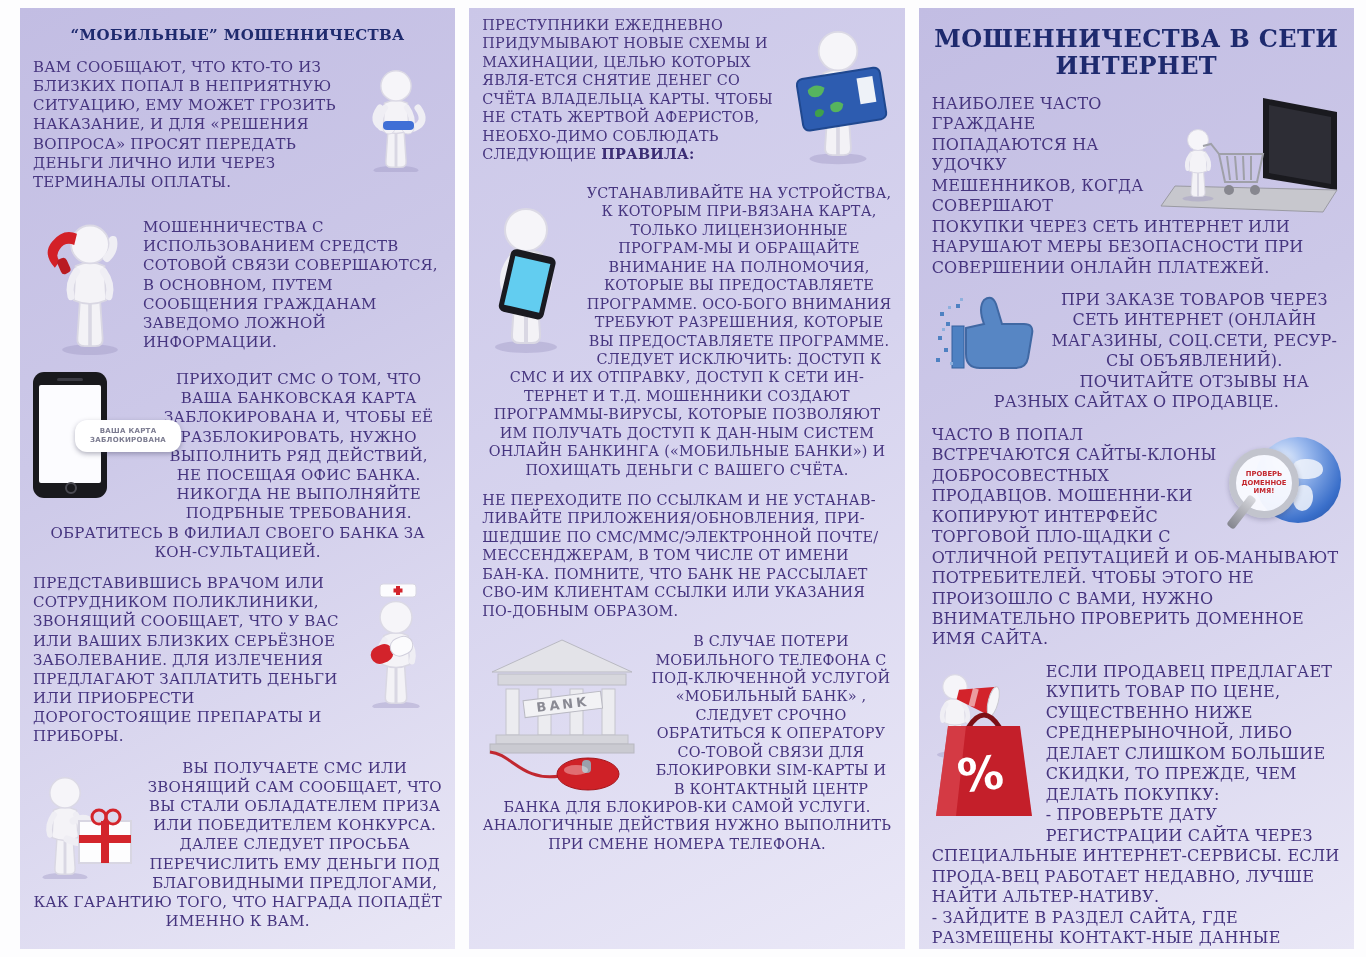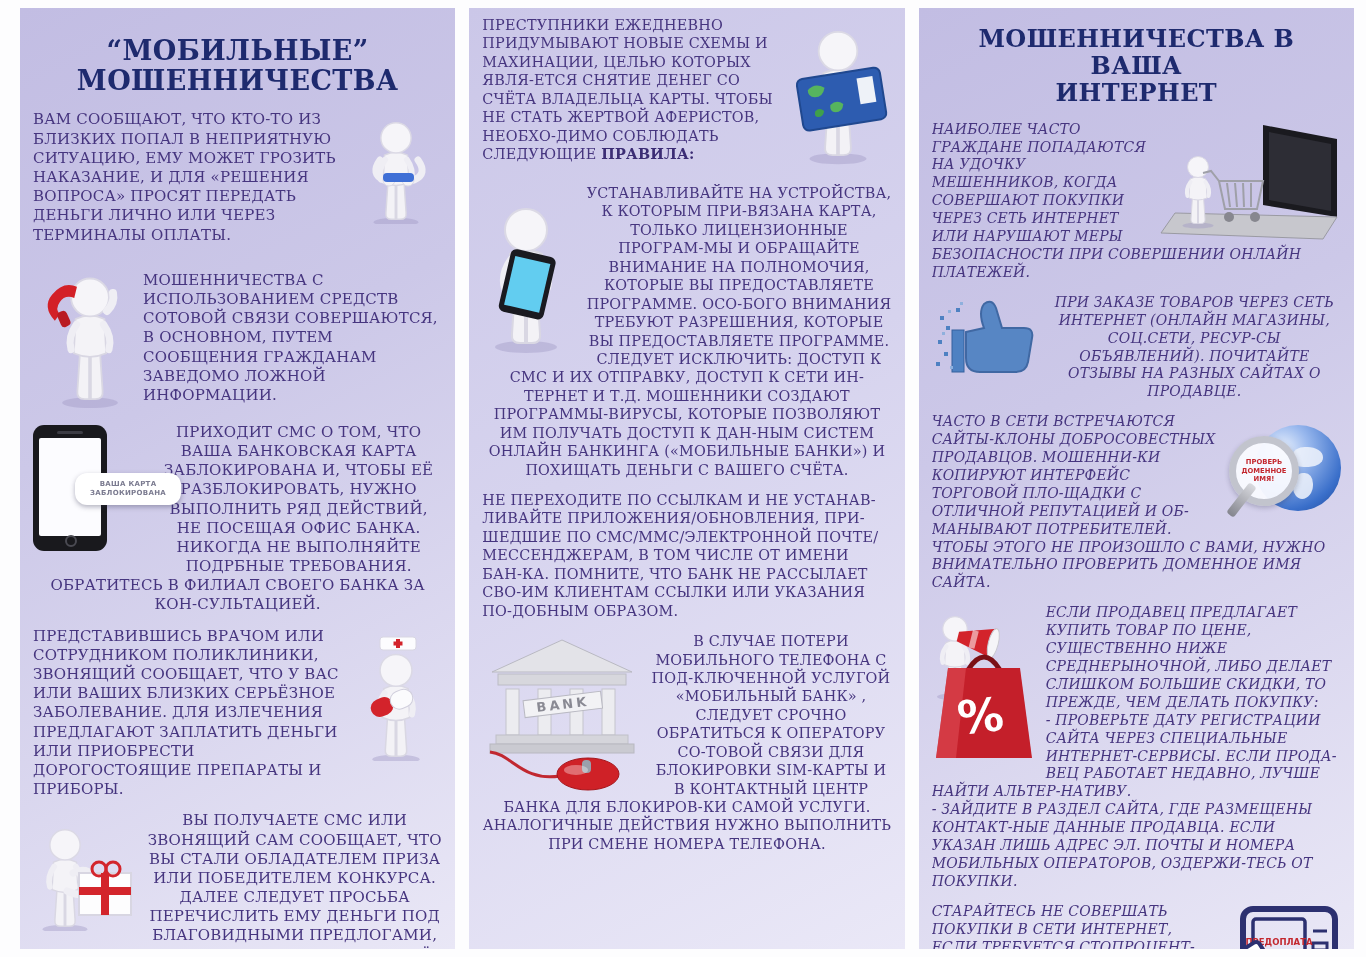--- a/index.html
+++ b/index.html
@@ -4,25 +4,25 @@
 <style>
   html,body{margin:0;padding:0;background:#ffffff;}
   .sheet{width:1366px;height:957px;box-sizing:border-box;background:#fdfdfe;
          display:flex;gap:14px;padding:8px 12px 8px 20px;
          font-family:"DejaVu Serif","Liberation Serif",serif;}
   .panel{flex:1 1 0;height:941px;box-sizing:border-box;padding:8px 13px;overflow:hidden;
          background:linear-gradient(153deg,#c2bde3 0%,#ccc8e8 40%,#e9e7f6 100%);}
   .panel.mid{background:linear-gradient(153deg,#cbc7e8 0%,#d6d3ee 45%,#eae8f7 100%);}
   h1{margin:10px 0 14px;text-align:center;color:#1e2a6e;font-size:24px;line-height:1.12;
      font-weight:bold;letter-spacing:.4px;white-space:pre-line;}
-  .panel.first h1{font-size:27px;margin-top:20px;}
+  .panel.first h1{font-size:15px;margin-top:11px;}
   .block{overflow:hidden;margin:0 0 12px;}
   .block p{margin:0;color:#46357f;font-size:15px;line-height:1.28;letter-spacing:.2px;}
   .panel.mid .block p{font-size:14.4px;}
-  .panel.last .block p{font-size:14px;font-style:italic;}
+  .panel.last .block p{font-size:16px;}
   .center p{text-align:center;}
   .pre{white-space:pre-line;}
   .fig{position:relative;}
   .fl{float:left;margin:2px 10px 2px 0;}
   .fr{float:right;margin:2px 0 2px 10px;}
   b.rules{color:#3b2c74;margin-top:29px;}
   
   .phone-blk{position:absolute;left:0;top:0;width:74px;height:126px;background:#19191d;
              border-radius:11px;}
   .phone-blk .scr{position:absolute;left:6px;right:6px;top:13px;bottom:15px;background:#fcfcff;border-radius:2px;}
@@ -207,21 +207,21 @@
           <rect x="100" y="126" width="9" height="13" rx="4" fill="#9aa0ac"></rect>
           <ellipse cx="94" cy="136" rx="12" ry="5" fill="#ffffff" opacity=".35"></ellipse>
         </svg>
       </div>
       <p>В СЛУЧАЕ ПОТЕРИ МОБИЛЬНОГО ТЕЛЕФОНА С ПОД-КЛЮЧЕННОЙ УСЛУГОЙ «МОБИЛЬНЫЙ БАНК» , СЛЕДУЕТ СРОЧНО ОБРАТИТЬСЯ К ОПЕРАТОРУ СО-ТОВОЙ СВЯЗИ ДЛЯ БЛОКИРОВКИ SIM-КАРТЫ И В КОНТАКТНЫЙ ЦЕНТР БАНКА ДЛЯ БЛОКИРОВ-КИ САМОЙ УСЛУГИ. АНАЛОГИЧНЫЕ ДЕЙСТВИЯ НУЖНО ВЫПОЛНИТЬ ПРИ СМЕНЕ НОМЕРА ТЕЛЕФОНА.</p>
     </div>
 
   </section>
 
   <section class="panel last">
-    <h1 class="pre">МОШЕННИЧЕСТВА В ВАША
+    <h1 class="pre">МОШЕННИЧЕСТВА В СЕТИ
 ИНТЕРНЕТ</h1>
 
     <div class="block">
       <div class="fig fr" style="width:182px;height:118px">
         <svg width="182" height="118" viewBox="0 0 182 118">
           <polygon points="104,2 178,16 178,94 104,82" fill="#1a1a1f"></polygon>
           <polygon points="110,9 172,21 172,88 110,77" fill="#2d2d35"></polygon>
           <polygon points="16,90 178,94 164,116 2,110" fill="#c7c7cd" stroke="#9a9aa2"></polygon>
           <use href="#person" transform="translate(14,26) scale(.5)"></use>
           <g stroke="#9fa0a8" fill="none" stroke-width="2">
@@ -268,21 +268,21 @@
         <div class="globe">
           <div class="cont a"></div>
             <div class="cont b"></div>
         </div>
         <div class="lens">
           <div class="lens-label">ПРОВЕРЬ
 ДОМЕННОЕ ИМЯ!</div>
         </div>
         <div class="lens-handle"></div>
       </div>
-      <p>ЧАСТО В СЕТИ ВСТРЕЧАЮТСЯ САЙТЫ-КЛОНЫ ДОБРОСОВЕСТНЫХ ПРОДАВЦОВ. МОШЕННИ-КИ КОПИРУЮТ ИНТЕРФЕЙС ТОРГОВОЙ ПЛО-ЩАДКИ С ОТЛИЧНОЙ РЕПУТАЦИЕЙ И ОБ-МАНЫВАЮТ ПОТРЕБИТЕЛЕЙ. ЧТОБЫ ЭТОГО НЕ ПРОИЗОШЛО С ВАМИ, НУЖНО ВНИМАТЕЛЬНО ПРОВЕРИТЬ ДОМЕННОЕ ИМЯ САЙТА.</p>
+      <p>ЧАСТО В ПОПАЛ ВСТРЕЧАЮТСЯ САЙТЫ-КЛОНЫ ДОБРОСОВЕСТНЫХ ПРОДАВЦОВ. МОШЕННИ-КИ КОПИРУЮТ ИНТЕРФЕЙС ТОРГОВОЙ ПЛО-ЩАДКИ С ОТЛИЧНОЙ РЕПУТАЦИЕЙ И ОБ-МАНЫВАЮТ ПОТРЕБИТЕЛЕЙ. ЧТОБЫ ЭТОГО НЕ ПРОИЗОШЛО С ВАМИ, НУЖНО ВНИМАТЕЛЬНО ПРОВЕРИТЬ ДОМЕННОЕ ИМЯ САЙТА.</p>
     </div>
 
     <div class="block">
       <div class="fig fl" style="width:104px;height:168px">
         <svg width="104" height="168" viewBox="0 0 104 168">
           <use href="#person" transform="translate(-6,2) scale(.58)"></use>
           <g transform="translate(30,14) rotate(14)">
             <polygon points="0,12 36,0 36,30 0,22" fill="#d3232b"></polygon>
             <ellipse cx="36" cy="15" rx="5" ry="15" fill="#f5f5f8" stroke="#c9c9d1"></ellipse>
             <rect x="13" y="7" width="6" height="18" fill="#ffffff" opacity=".55"></rect>

